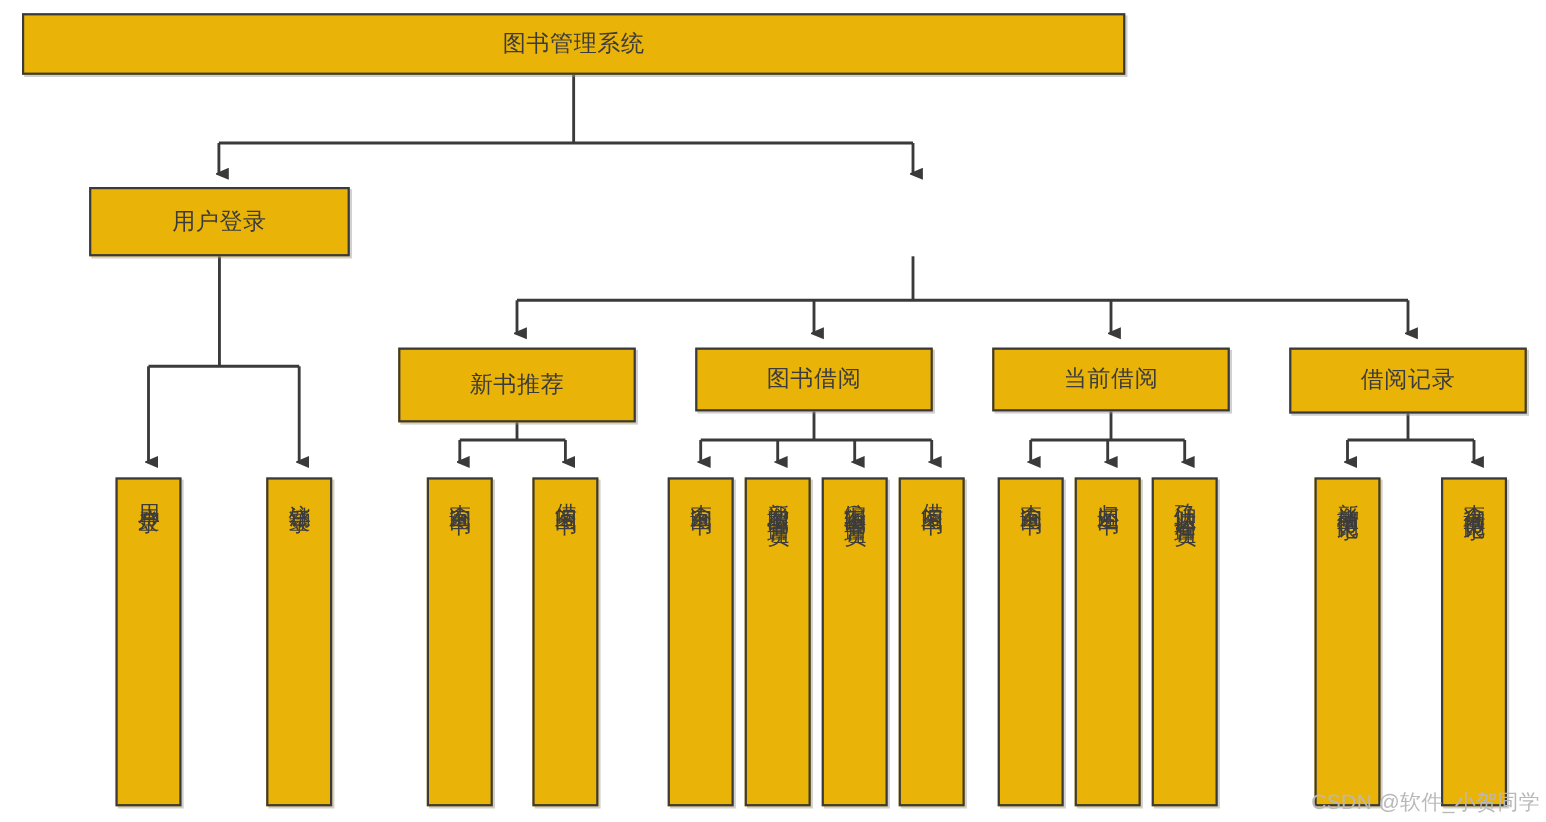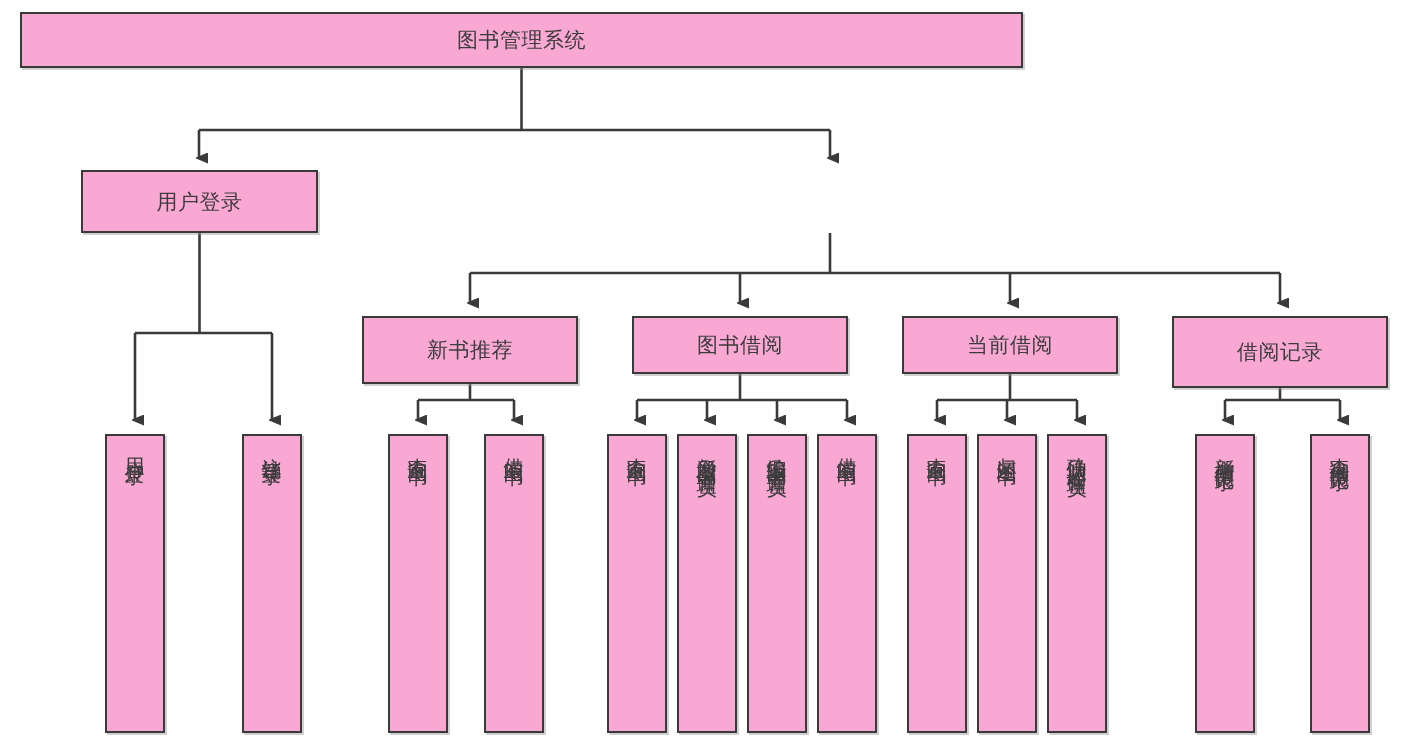--- a/index.html
+++ b/index.html
@@ -21,21 +21,21 @@
     position: absolute;
     left: 0;
     top: 0;
     width: 1405px;
     height: 747px;
     pointer-events: none;
   }
   .node {
     position: absolute;
     box-sizing: border-box;
-    background: #f9a8d4;
+    background: #eab308;
     border: 2.5px solid #3a3a3a;
     box-shadow: 2px 2px 0 rgba(150,150,150,0.45);
     display: flex;
     align-items: center;
     justify-content: center;
   }
   .node-label {
     color: #3c3c3c;
     font-size: 21px;
     line-height: 1.12;
@@ -132,21 +132,21 @@
 
   <div class="node horizontal" style="left: 362px; top: 316px; width: 216px; height: 68px;">
     <span class="node-label">新书推荐</span>
   </div>
   <div class="node horizontal" style="left: 902px; top: 316px; width: 216px; height: 58px;">
     <span class="node-label">当前借阅</span>
   </div>
   <div class="node horizontal" style="left: 632px; top: 316px; width: 216px; height: 58px;">
     <span class="node-label">图书借阅</span>
   </div>
-  <div class="node horizontal" style="left: 1172px; top: 316px; width: 216px; height: 72px;">
+  <div class="node horizontal" style="left: 1172px; top: 316px; width: 216px; height: 60px;">
     <span class="node-label">借阅记录</span>
   </div>
 
   <div class="node vertical" style="left: 105px; top: 434px; width: 60px; height: 299px;">
     <span class="node-label">用户登录</span>
   </div>
   <div class="node vertical" style="left: 242px; top: 434px; width: 60px; height: 299px;">
     <span class="node-label">注销登录</span>
   </div>
   <div class="node vertical" style="left: 388px; top: 434px; width: 60px; height: 299px;">
@@ -176,14 +176,15 @@
   <div class="node vertical" style="left: 1047px; top: 434px; width: 60px; height: 299px;">
     <span class="node-label">确认归还（管理员）</span>
   </div>
   <div class="node vertical" style="left: 1195px; top: 434px; width: 60px; height: 299px;">
     <span class="node-label">新增借阅记录</span>
   </div>
   <div class="node vertical" style="left: 1310px; top: 434px; width: 60px; height: 299px;">
     <span class="node-label">查询借阅记录</span>
   </div>
 
+  <div class="watermark" style="left: 1192px; top: 716px;">CSDN @软件_小贺同学</div>
 
 </div>
 
 </body></html>

